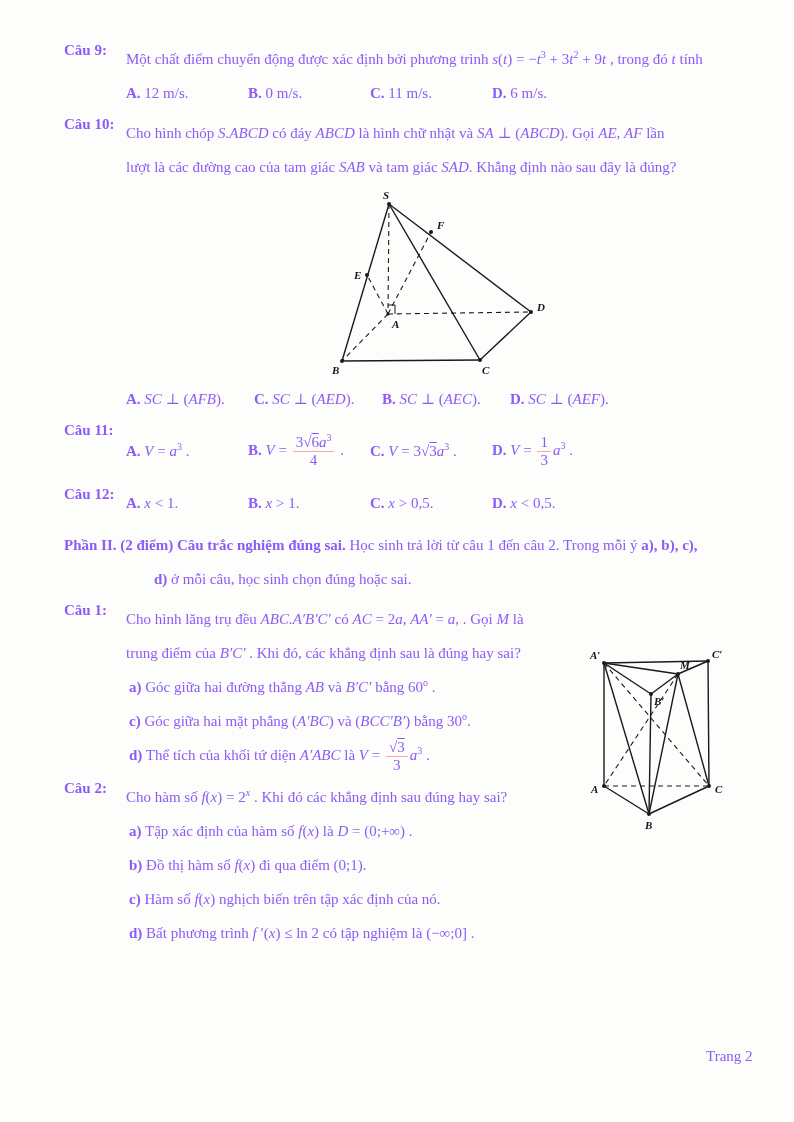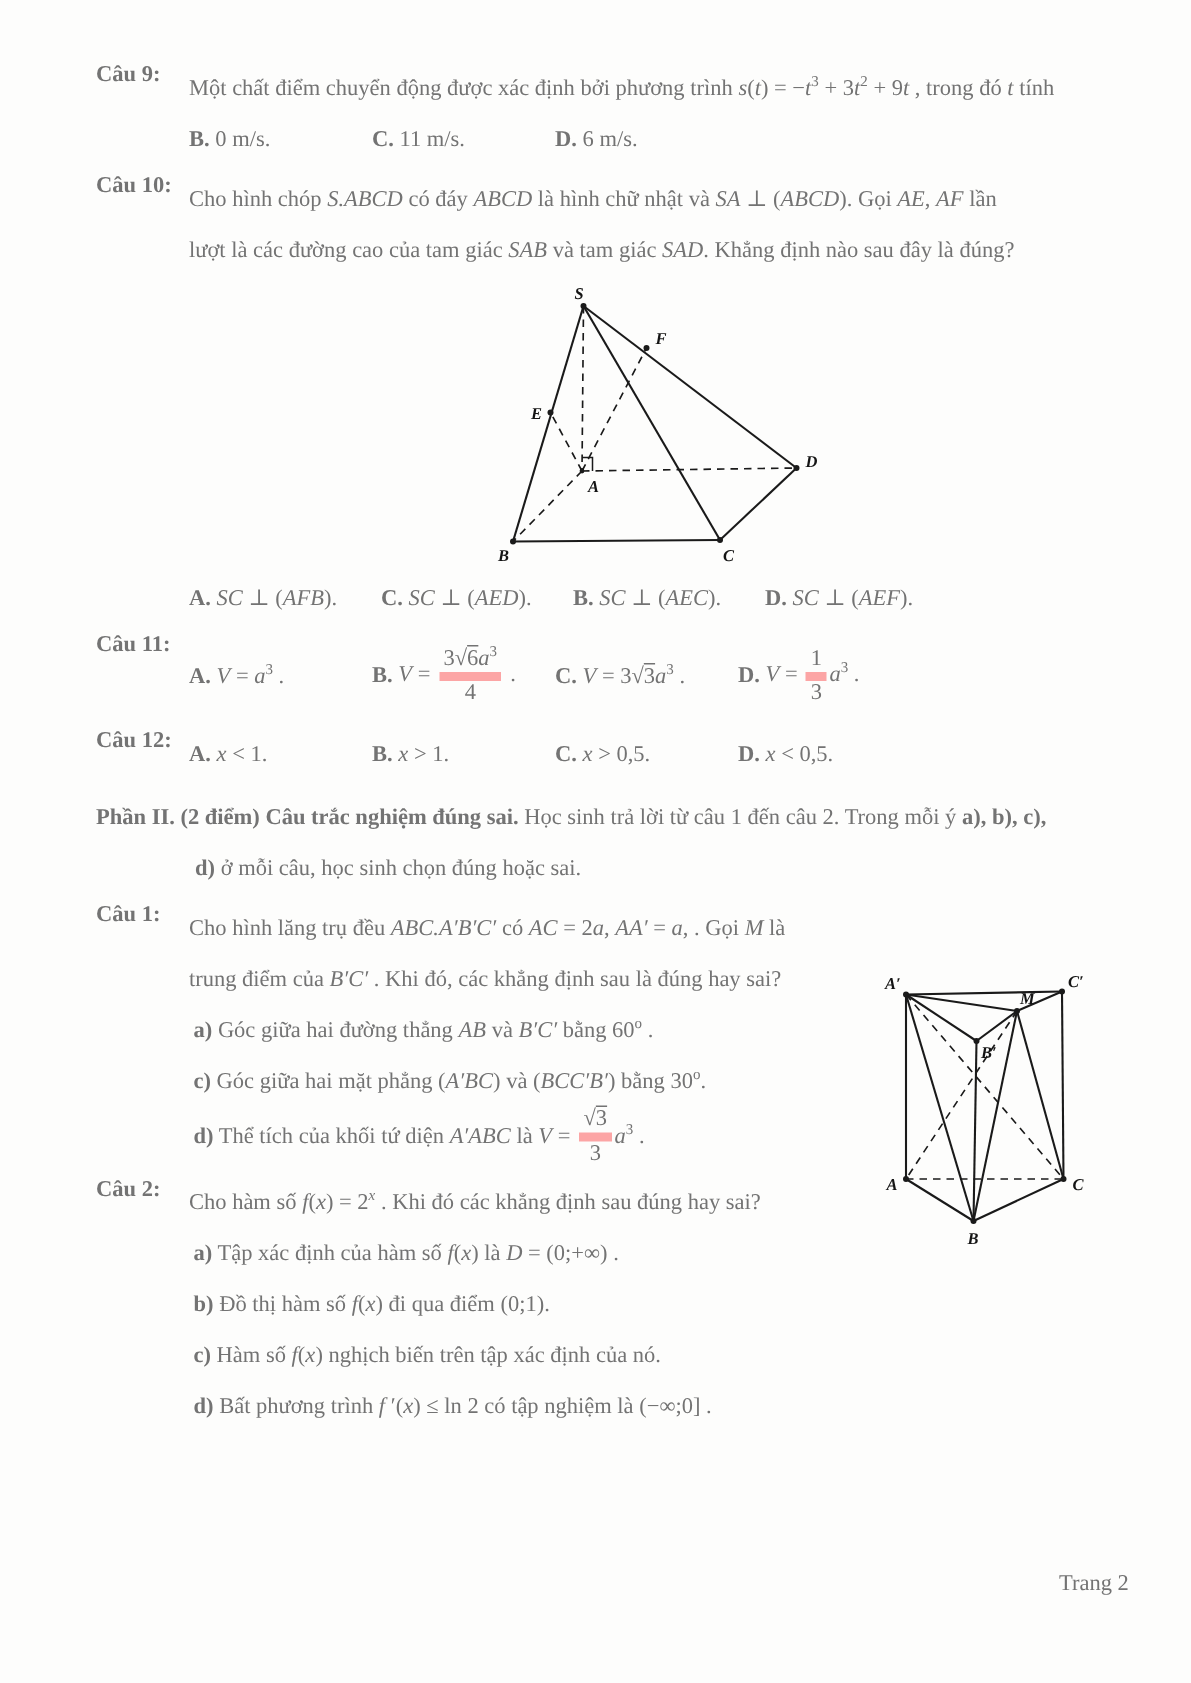--- a/index.html
+++ b/index.html
@@ -3,21 +3,21 @@
 <meta charset="utf-8">
 <style>
   * { margin: 0; padding: 0; box-sizing: border-box; }
   html, body { background: #ffffff; }
   .page {
     position: relative;
     width: 794px;
     height: 1122px;
     margin: 0 auto;
     background: #fdfdfc;
-    color: #737373;
+    color: #8b5cf6;
     font-family: "Liberation Serif", "DejaVu Serif", serif;
     font-size: 15px;
     overflow: hidden;
     padding: 36px 40px 0 64px;
   }
   .q { display: flex; margin-top: 6px; }
   .q-label { width: 62px; flex-shrink: 0; font-weight: bold; }
   .q-body { flex: 1; min-width: 0; }
   .line { line-height: 34px; white-space: nowrap; }
   .opts { display: flex; align-items: center; line-height: 34px; }
@@ -25,39 +25,40 @@
   .opt { width: 122px; white-space: nowrap; }
   .opt-letter { font-weight: bold; }
   .item { line-height: 34px; margin-left: 3px; white-space: nowrap; }
   .item-letter { font-weight: bold; }
   i { font-style: italic; }
   sup { font-size: 10px; vertical-align: super; line-height: 0; }
   sub { font-size: 10px; vertical-align: sub; line-height: 0; }
   .vin { text-decoration: overline; }
   .rad { white-space: nowrap; }
   .frac { display: inline-block; vertical-align: middle; text-align: center; line-height: 1.15; margin: 0 2px; }
-  .frac .num { display: block; border-bottom: 6px solid #fca5a5; padding: 0 3px; }
+  .frac .num { display: block; border-bottom: 1px solid #fca5a5; padding: 0 3px; }
   .frac .den { display: block; }
   .part2 { margin-top: 8px; }
   .fig-pyramid { margin: 4px 0 2px 186px; }
   .fig-prism { position: absolute; left: 588px; top: 648px; }
   .page-number { position: absolute; left: 686px; top: 1048px; margin-left: 20px; }
   svg text { font-family: "Liberation Serif", "DejaVu Serif", serif; font-style: italic; font-weight: bold; font-size: 11px; fill: #141414; }
   svg { display: block; }
 </style>
 </head>
 <body>
 
 <div class="page">
 
   <div class="q">
     <div class="q-label">Câu 9:</div>
     <div class="q-body">
       <div class="line">Một chất điểm chuyển động được xác định bởi phương trình <i>s</i>(<i>t</i>) = −<i>t</i><sup>3</sup> + 3<i>t</i><sup>2</sup> + 9<i>t</i> , trong đó <i>t</i> tính</div>
       <div class="opts">
+        <div class="opt"><span class="opt-letter">A.</span> <span>12 m/s.</span></div>
         <div class="opt"><span class="opt-letter">B.</span> <span>0 m/s.</span></div>
         <div class="opt"><span class="opt-letter">C.</span> <span>11 m/s.</span></div>
         <div class="opt"><span class="opt-letter">D.</span> <span>6 m/s.</span></div>
       </div>
     </div>
   </div>
 
   <div class="q">
     <div class="q-label">Câu 10:</div>
     <div class="q-body">
@@ -128,21 +129,21 @@
         <div class="opt"><span class="opt-letter">A.</span> <span><i>x</i> &lt; 1.</span></div>
         <div class="opt"><span class="opt-letter">B.</span> <span><i>x</i> &gt; 1.</span></div>
         <div class="opt"><span class="opt-letter">C.</span> <span><i>x</i> &gt; 0,5.</span></div>
         <div class="opt"><span class="opt-letter">D.</span> <span><i>x</i> &lt; 0,5.</span></div>
       </div>
     </div>
   </div>
 
   <div class="part2">
     <div class="line"><b>Phần II. (2 điểm) Câu trắc nghiệm đúng sai.</b><span> Học sinh trả lời từ câu 1 đến câu 2. Trong mỗi ý </span><b>a), b), c),</b></div>
-    <div class="line" style="margin-left:66px"><b>d)</b><span> ở mỗi câu, học sinh chọn đúng hoặc sai.</span></div>
+    <div class="line" style="margin-left:90px"><b>d)</b><span> ở mỗi câu, học sinh chọn đúng hoặc sai.</span></div>
   </div>
 
   <div class="q">
     <div class="q-label">Câu 1:</div>
     <div class="q-body">
       <div class="line">Cho hình lăng trụ đều <i>ABC.A′B′C′</i> có <i>AC</i> = 2<i>a</i>, <i>AA′</i> = <i>a</i>, . Gọi <i>M</i> là</div>
       <div class="line">trung điểm của <i>B′C′</i> . Khi đó, các khẳng định sau là đúng hay sai?</div>
       <div class="item"><span class="item-letter">a)</span> <span>Góc giữa hai đường thẳng <i>AB</i> và <i>B′C′</i> bằng 60<sup>o</sup> .</span></div>
       <div class="item"><span class="item-letter">c)</span> <span>Góc giữa hai mặt phẳng (<i>A′BC</i>) và (<i>BCC′B′</i>) bằng 30<sup>o</sup>.</span></div>
       <div class="item"><span class="item-letter">d)</span> <span>Thể tích của khối tứ diện <i>A′ABC</i> là <i>V</i> = <span class="frac"><span class="num"><span class="rad">√<span class="vin">3</span></span></span><span class="den">3</span></span><i>a</i><sup>3</sup> .</span></div>

